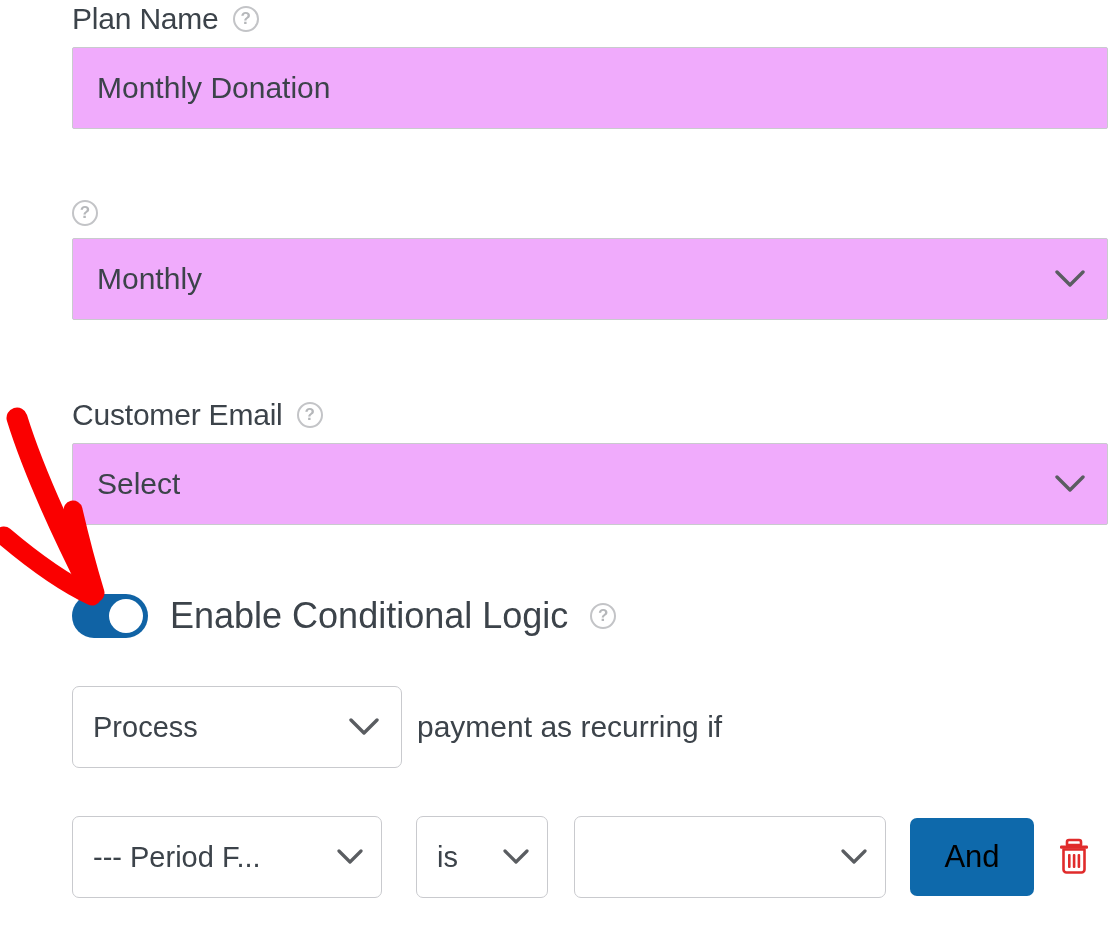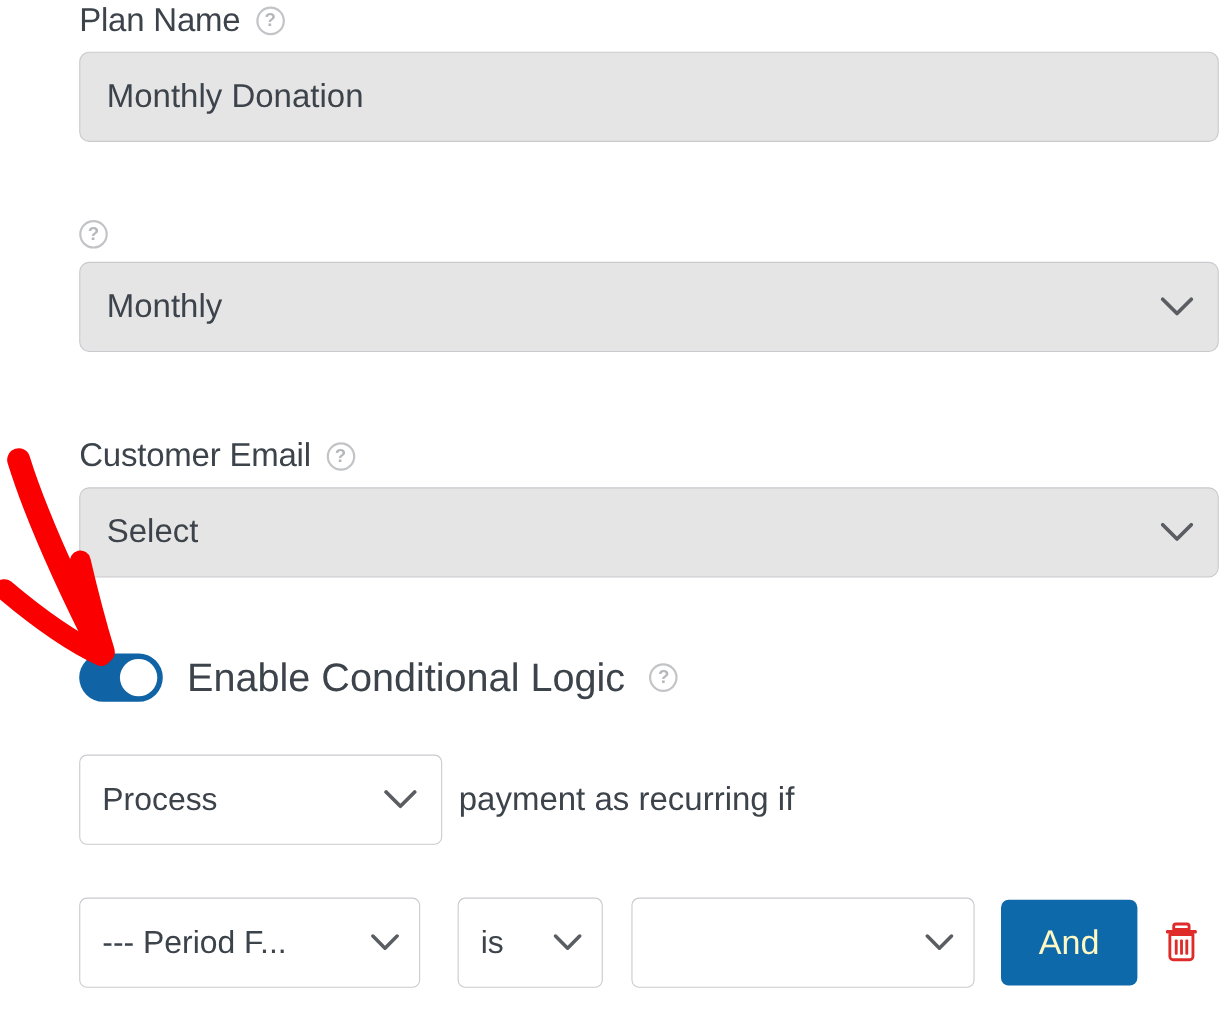--- a/index.html
+++ b/index.html
@@ -51,23 +51,23 @@
     text-align: center;
     box-sizing: border-box;
     display: inline-block;
     flex: none;
     user-select: none;
   }
 
   
   .control {
     box-sizing: border-box;
-    background: #e5e5e5;
+    background: #f0abfc;
     border: 1px solid #c9cace;
-    border-radius: 9px;
+    border-radius: 2px;
     height: 82px;
     display: flex;
     align-items: center;
     padding: 0 24px;
     font-size: 30px;
     color: #3c434a;
     position: relative;
   }
   .control .val {
     white-space: nowrap;
@@ -145,21 +145,21 @@
   .cond-italic {
     font-size: 30px;
     color: #3c434a;
     white-space: nowrap;
     margin-left: 15px;
   }
 
   .btn-and {
     box-sizing: border-box;
     background: #0e69ab;
-    color: #fef9c3;
+    color: #000000;
     border: none;
     border-radius: 7px;
     height: 78px;
     width: 124px;
     font-size: 31px;
     font-family: "Liberation Sans", sans-serif;
     display: flex;
     align-items: center;
     justify-content: center;
     flex: none;

